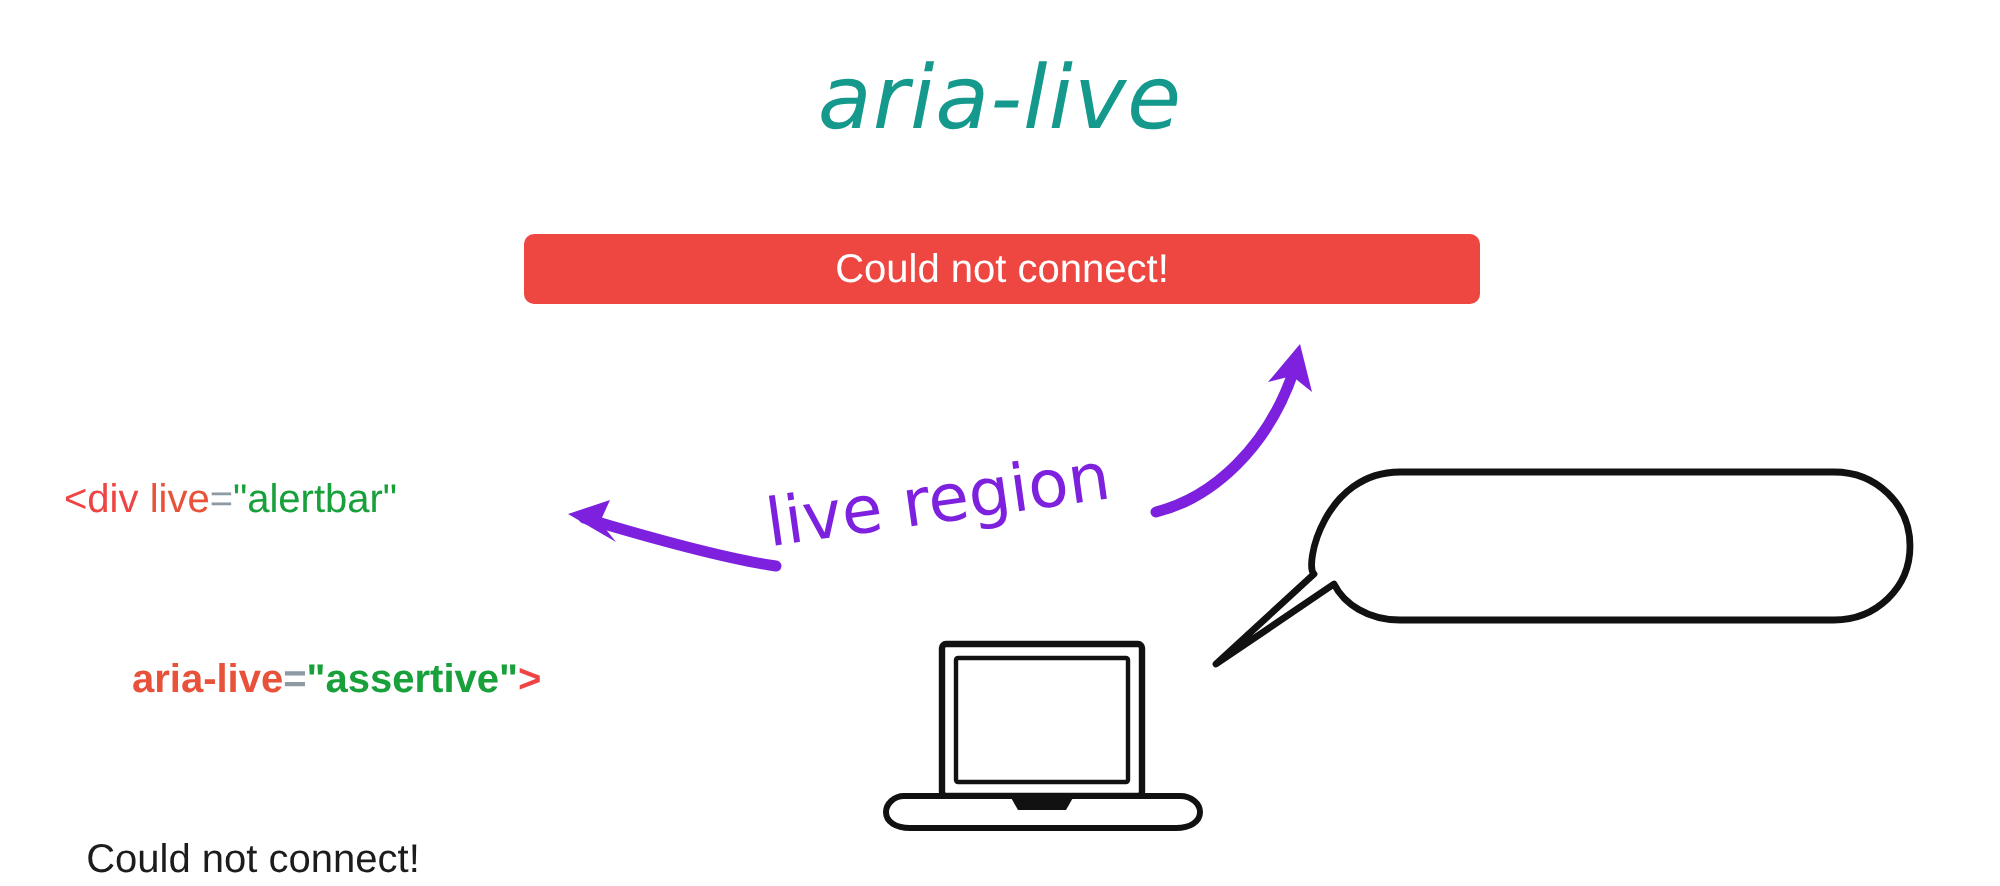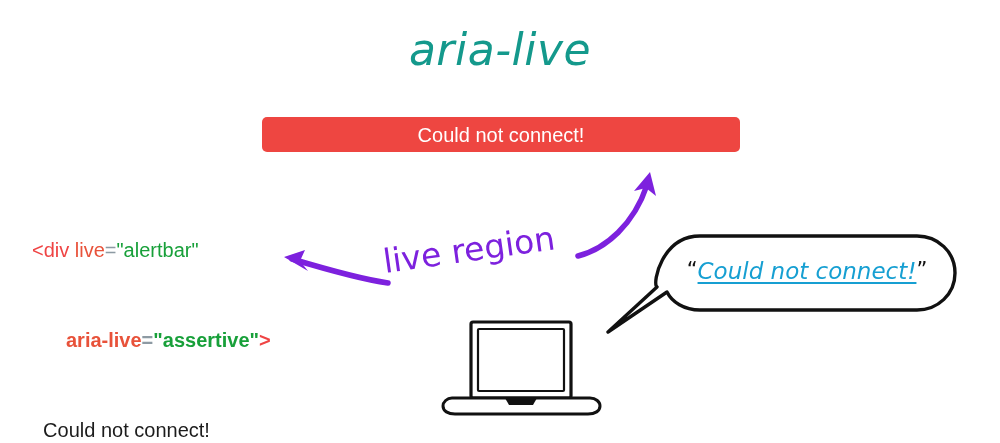--- a/index.html
+++ b/index.html
@@ -165,15 +165,14 @@
     </g>
 
     <g>
       <path d="M 700 236 L 917 236 C 938 236 955 252 955 273 C 955 294 938 310 917 310
                L 700 310 C 684 310 672 302 667 292
                L 608 332 L 657 287
                C 652 283 662 236 700 236 Z" fill="#ffffff" stroke="#111111" stroke-width="3.4" stroke-linejoin="round"></path>
     </g>
   </svg>
 
-  <div id="bubble-text"><span class="quote">“</span><span class="phrase">Could not connect!</span><span class="quote">”</span></div>
 
 </div>
 
 </body></html>

